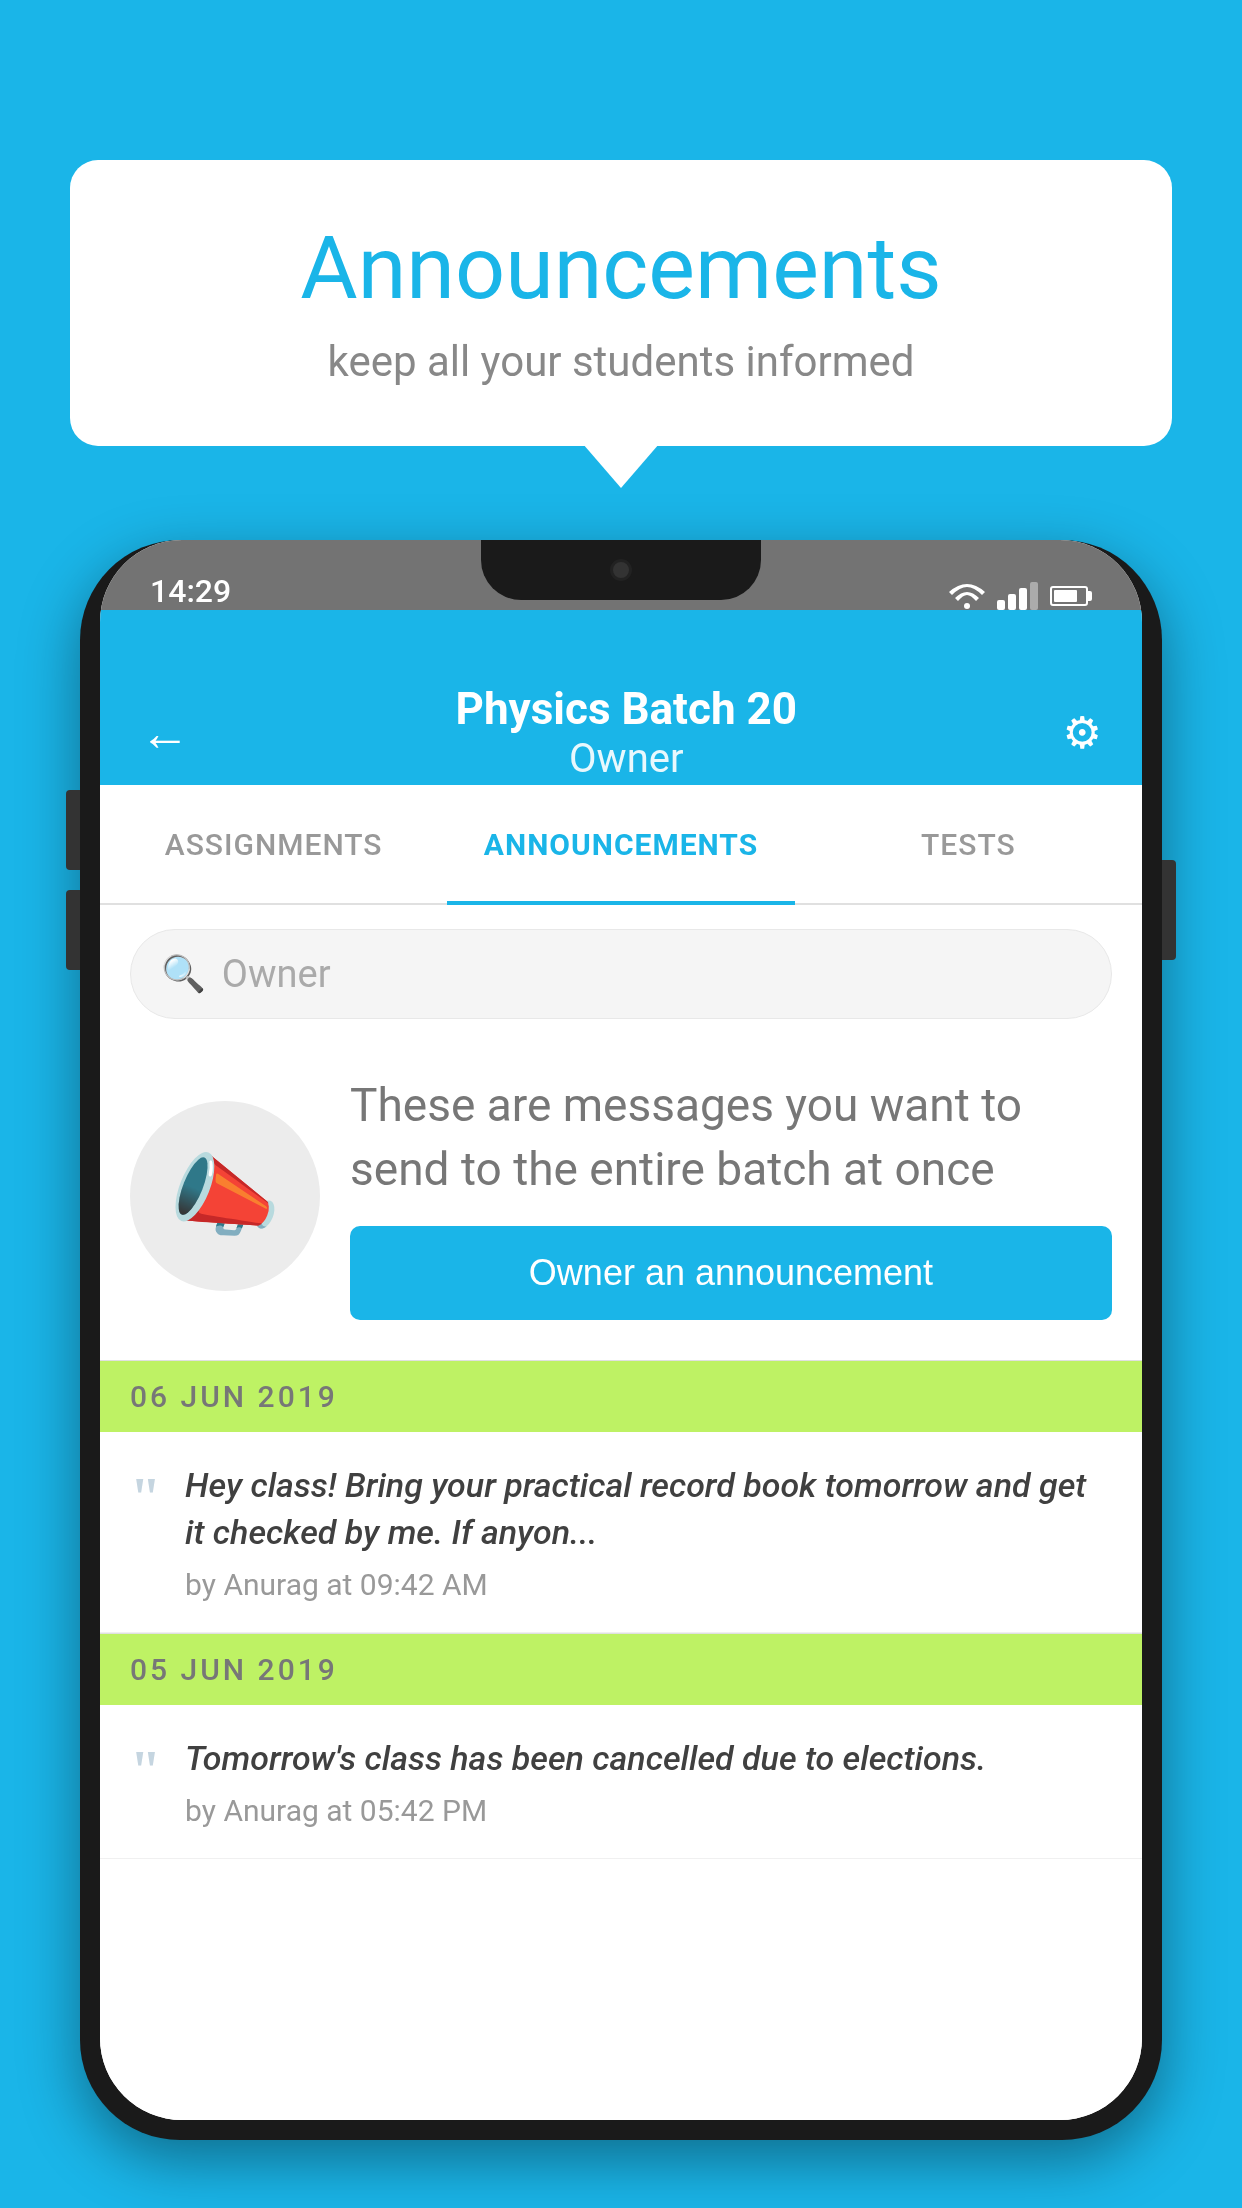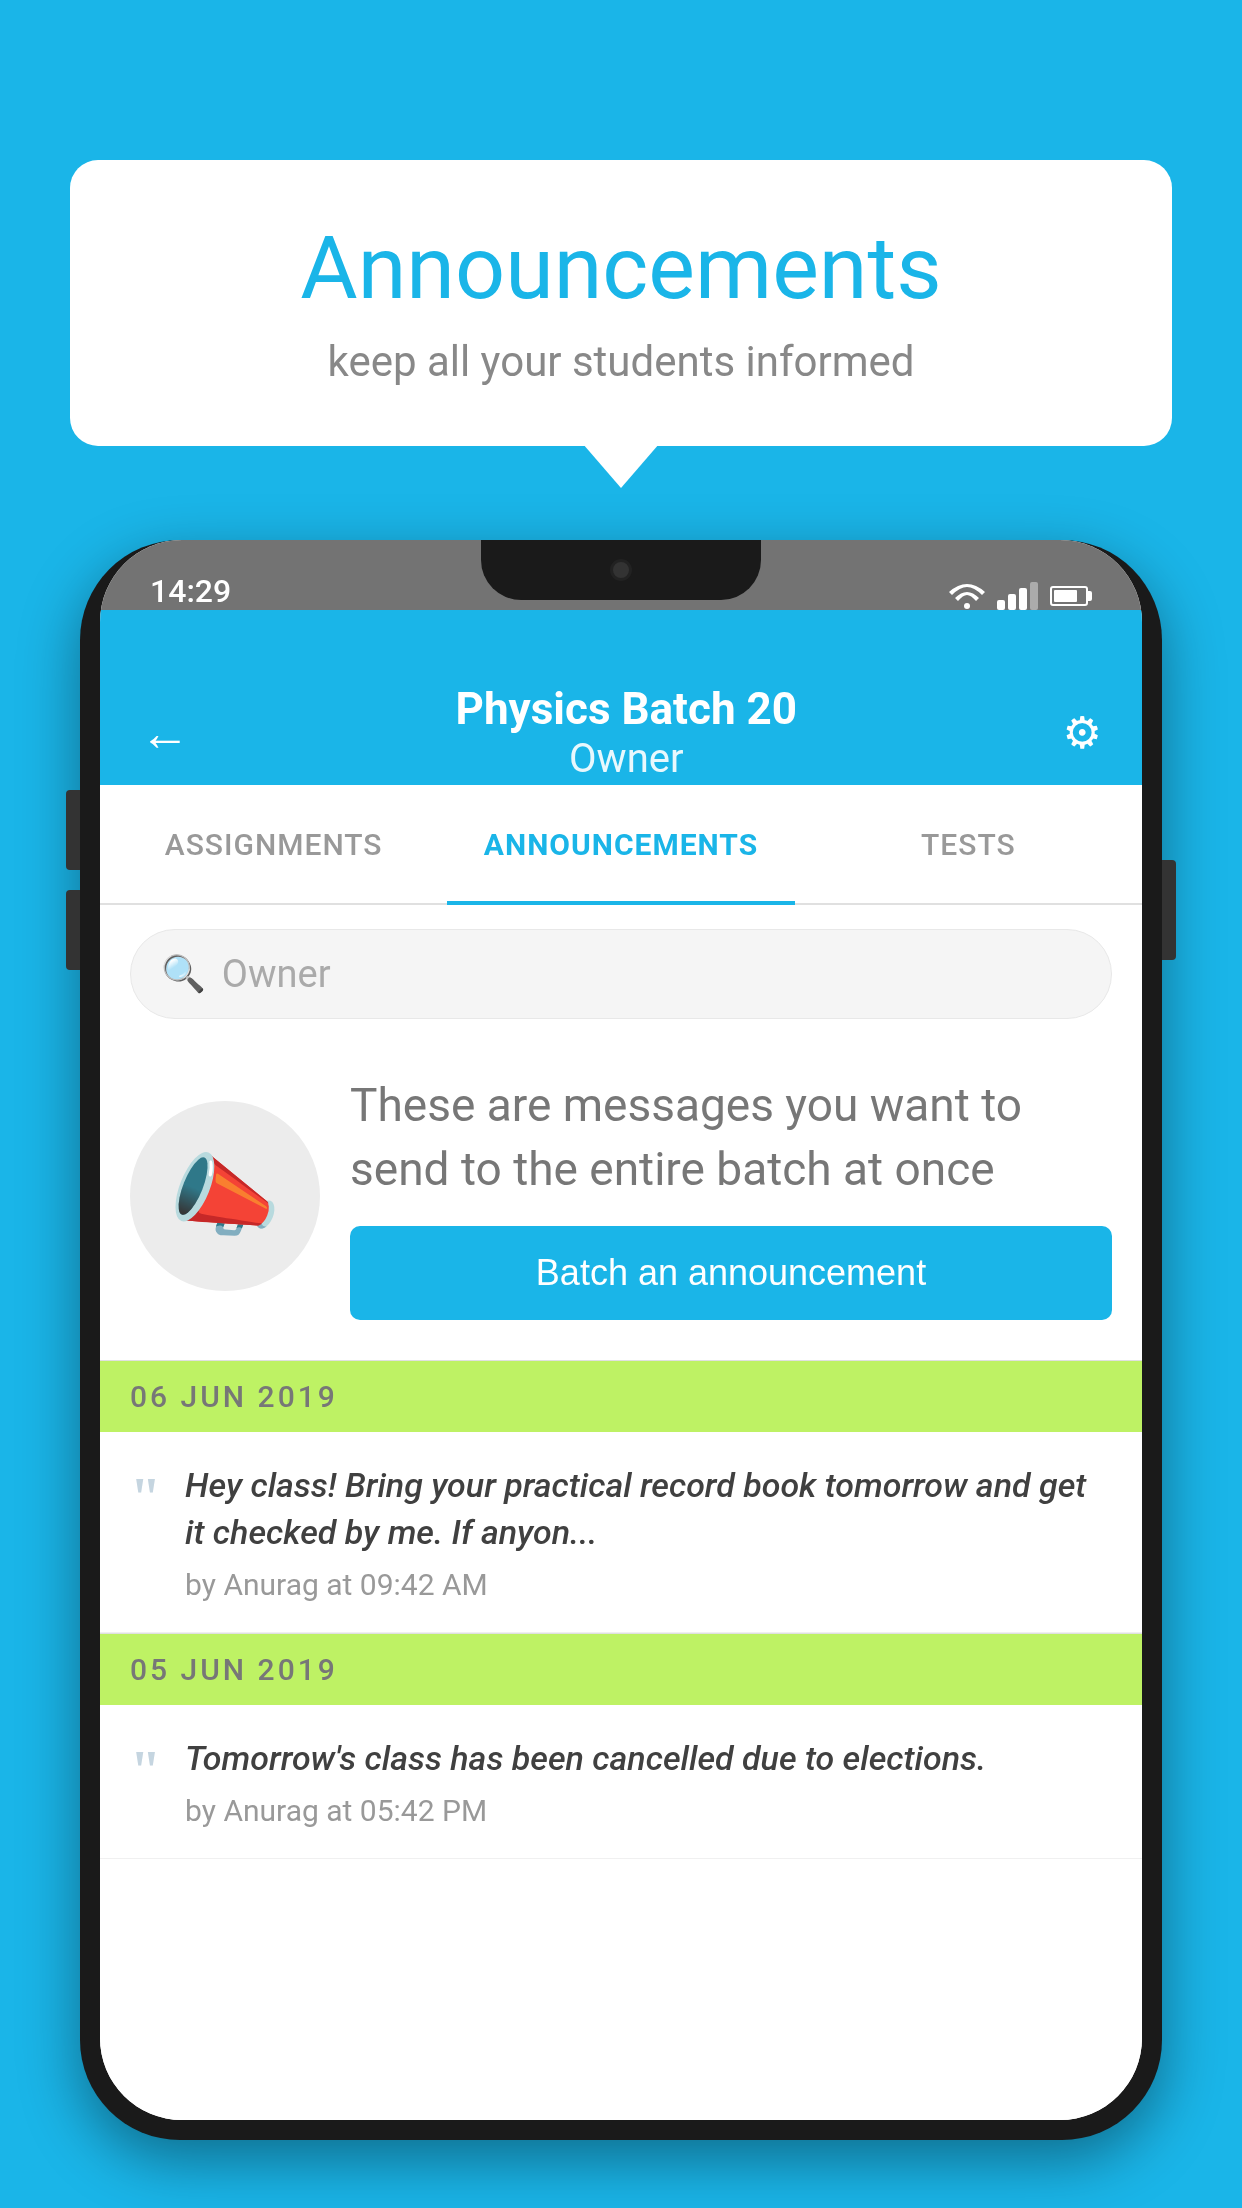--- a/index.html
+++ b/index.html
@@ -449,21 +449,21 @@
             <span class="search-placeholder">Owner</span>
           </div>
         </div>
 
         <div class="announcement-prompt">
           <div class="announcement-icon-circle">
             <span class="megaphone-icon">📣</span>
           </div>
           <div class="announcement-right">
             <div class="announcement-desc">These are messages you want to send to the entire batch at once</div>
-            <button class="make-announcement-btn">Batch an announcement</button>
+            <button class="make-announcement-btn">Owner an announcement</button>
           </div>
         </div>
 
         <div class="date-divider">06  JUN  2019</div>
 
         <div class="announcement-item">
           <div class="quote-icon">"</div>
           <div class="announcement-content">
             <div class="announcement-text">Hey class! Bring your practical record book tomorrow and get it checked by me. If anyon...</div>
             <div class="announcement-meta">by Anurag at 09:42 AM</div>

